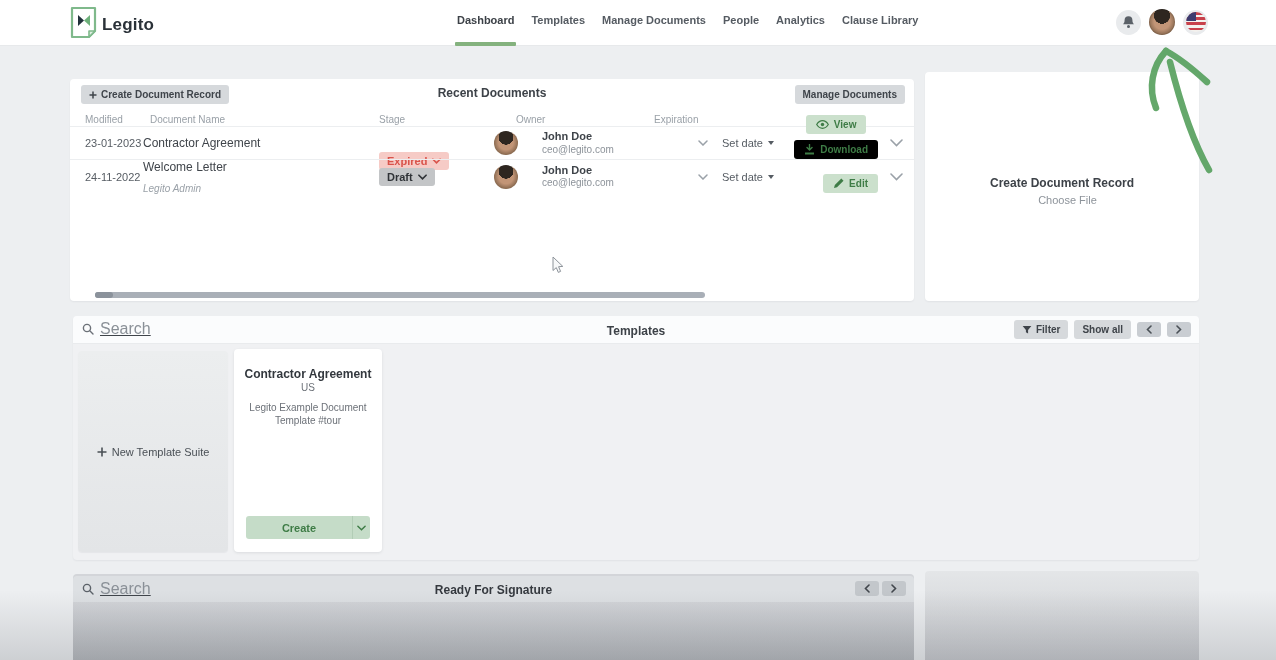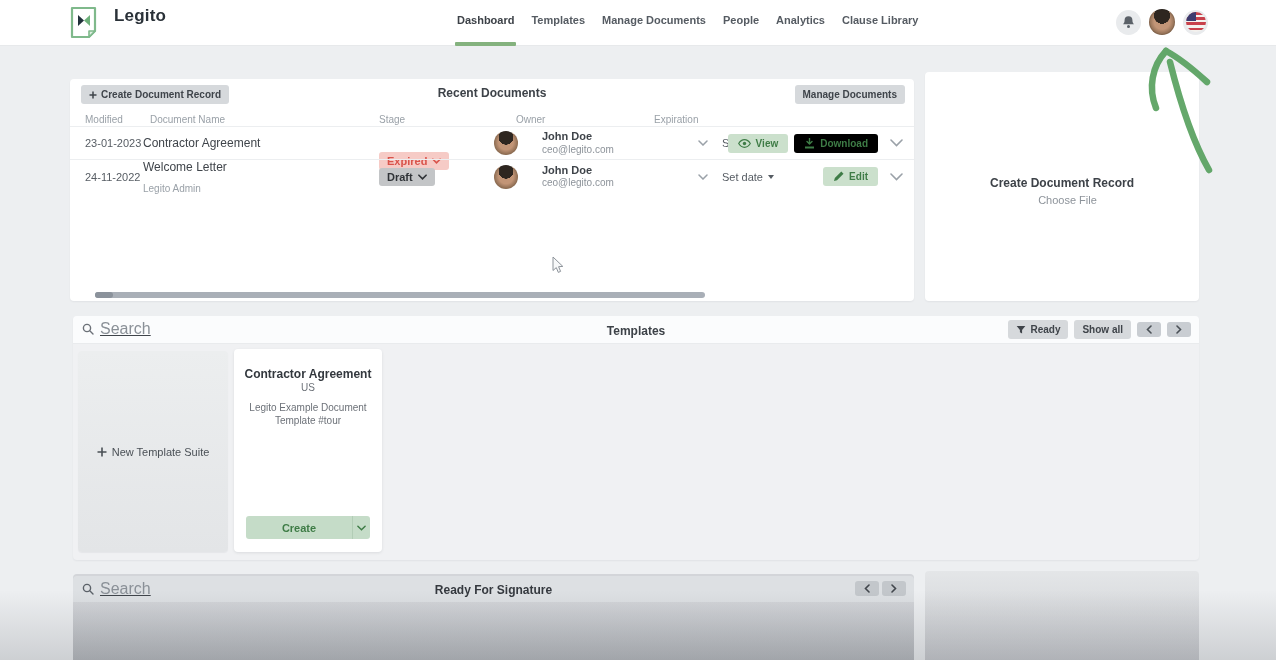--- a/index.html
+++ b/index.html
@@ -11,21 +11,21 @@
     overflow:hidden;
     color:#3f444a;
   }
   .stage { position:absolute; inset:0; width:1276px; height:660px; }
 
   
   .navbar {
     position:absolute; left:0; top:0; width:1276px; height:46px;
     background:#ffffff; border-bottom:1px solid #e7e9eb;
   }
-  .brand { position:absolute; left:70px; top:6px; display:flex; align-items:flex-start; gap:17px; }
+  .brand { position:absolute; left:70px; top:6px; display:flex; align-items:center; gap:5px; }
   .brand-name { font-size:17px; font-weight:700; color:#2a3138; letter-spacing:.2px; }
   .nav-menu { position:absolute; left:457px; top:0; height:46px; display:flex; align-items:center; gap:17px; }
   .nav-item { font-size:11px; font-weight:700; color:#555b62; cursor:pointer; position:relative; padding:16px 0 22px; }
   .nav-item.active { color:#3c4147; }
   .nav-item.active::after {
     content:""; position:absolute; left:-2px; right:-2px; bottom:2px; height:4px;
     background:#84b27e; border-radius:1px;
   }
   .nav-right { position:absolute; right:68px; top:9px; display:flex; align-items:center; gap:8px; }
   .circle-btn { width:25px; height:25px; border-radius:50%; background:#e9ebed; display:flex; align-items:center; justify-content:center; }
@@ -54,37 +54,37 @@
   .recent-create { position:absolute; left:11px; top:6px; }
   .recent-title { position:absolute; top:7px; left:0; right:0; text-align:center; font-size:12px; font-weight:700; color:#3d4248; }
   .recent-manage { position:absolute; right:9px; top:6px; }
   .thead { position:absolute; top:32px; left:0; right:0; height:20px; font-size:10px; color:#9aa1a8; }
   .th { position:absolute; top:3px; }
   .row { position:absolute; left:0; width:100%; height:33px; border-top:1px solid #eceef0; }
   .row .cell { position:absolute; top:0; height:100%; display:flex; align-items:center; }
   .c-modified { left:15px; width:60px; font-size:11px; color:#565c63; }
   .c-name { left:73px; width:220px; flex-direction:column; align-items:flex-start !important; justify-content:center; }
   .doc-name { font-size:12px; font-weight:500; color:#3f444a; }
-  .doc-sub { font-size:10px; color:#9aa1a8; margin-top:9px; }
+  .doc-sub { font-size:10px; color:#9aa1a8; margin-top:9px;font-style:italic; }
   .c-stage { left:309px; width:90px; }
   .badge { display:inline-flex; align-items:center; gap:5px; font-size:11px; font-weight:700; padding:3px 8px; border-radius:3px; cursor:pointer; }
   .badge.expired { background:#f6cbc6; color:#d9534b;margin-top:36px; }
   .badge.draft { background:#c3c5c7; color:#2f3337; }
   .c-owner { left:424px; width:130px; gap:24px; }
   .avatar-xs { width:24px; height:24px; border-radius:50%; flex:none;
     background:
       radial-gradient(circle at 50% 26%, #2e2620 0 34%, transparent 35%),
       radial-gradient(circle at 50% 48%, #c29577 0 42%, #8a6a50 70%, #564233 100%);
   }
   .owner-name { font-size:11px; font-weight:700; color:#3f444a; line-height:1.2; }
   .owner-email { font-size:10px; color:#8d939a; line-height:1.2; }
   .c-owner-chev { left:628px; width:14px; }
   .c-exp { left:652px; width:70px; font-size:11px; color:#565c63; gap:5px; cursor:pointer; }
   .caret-down { width:0; height:0; border-left:3.5px solid transparent; border-right:3.5px solid transparent; border-top:4px solid #565c63; }
-  .c-actions { right:36px; left:auto; justify-content:flex-end; gap:6px; }
+  .c-actions { right:36px; left:auto; justify-content:flex-end; gap:6px;flex-direction:column; }
   .green-btn {
     display:inline-flex; align-items:center; gap:5px;
     background:#cbe0cc; color:#3e7c46; font-size:10px; font-weight:700;
     padding:4px 10px; border-radius:3px; border:none; cursor:pointer;
     font-family:"Liberation Sans", sans-serif;
   }
   .green-btn.darker { background:#000000; }
   .c-chev { right:8px; left:auto; width:20px; justify-content:center; cursor:pointer; }
   .hscroll { position:absolute; left:25px; bottom:3px; width:610px; height:6px; border-radius:3px; background:#a9afb7; }
   .hscroll::before { content:""; position:absolute; left:0; top:0; width:18px; height:6px; border-radius:3px; background:#8b929b; }
@@ -309,21 +309,21 @@
             <path d="M8 8l3 3" stroke="#6c7178" stroke-width="1.4" stroke-linecap="round"></path>
           </svg>
         <input class="search-input" placeholder="Search" style="">
       </div>
       <div class="tpl-title">Templates</div>
       <div class="tpl-actions">
         <button class="gray-btn">
           <svg width="10" height="10" viewBox="0 0 12 11">
               <path d="M.8.8h10.4L7.3 5.4v4.2L4.7 8.2V5.4L.8.8z" fill="#3f444a"></path>
             </svg>
-          <span>Ready</span>
+          <span>Filter</span>
         </button>
         <button class="gray-btn">Show all</button>
         <button class="pager-btn">
           <svg width="6" height="9" viewBox="0 0 6 9">
               <path d="M5 1L1.5 4.5 5 8" stroke="#4a5056" stroke-width="1.6" fill="none" stroke-linecap="round"></path>
             </svg>
         </button>
         <button class="pager-btn">
           <svg width="6" height="9" viewBox="0 0 6 9">
               <path d="M1 1l3.5 3.5L1 8" stroke="#4a5056" stroke-width="1.6" fill="none" stroke-linecap="round"></path>

